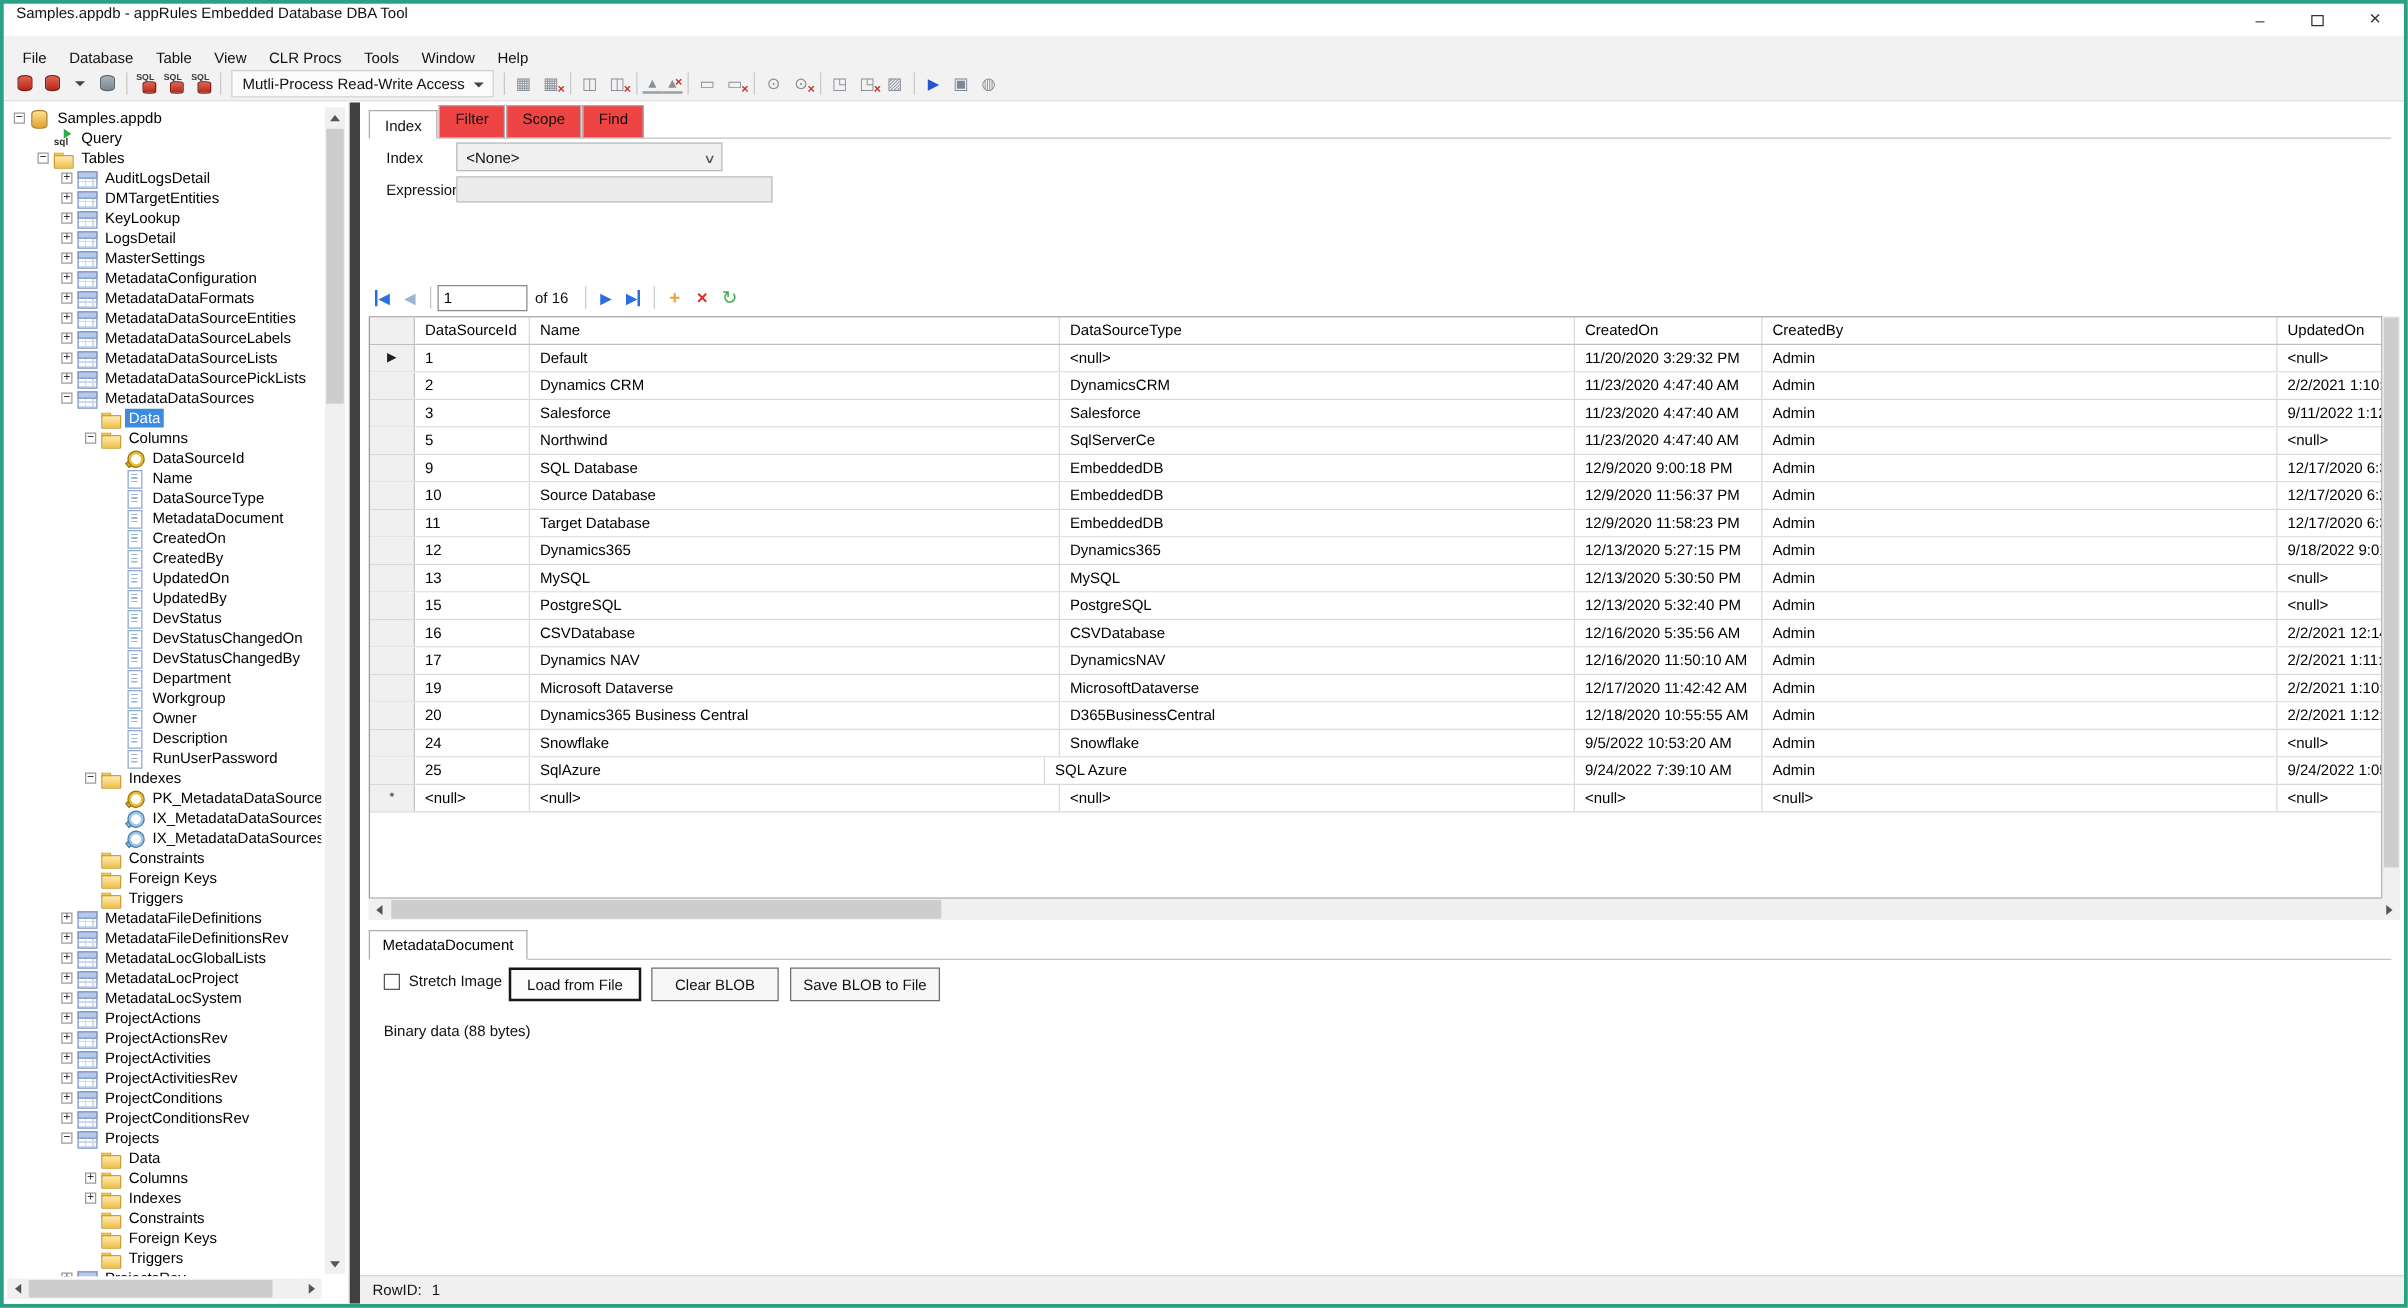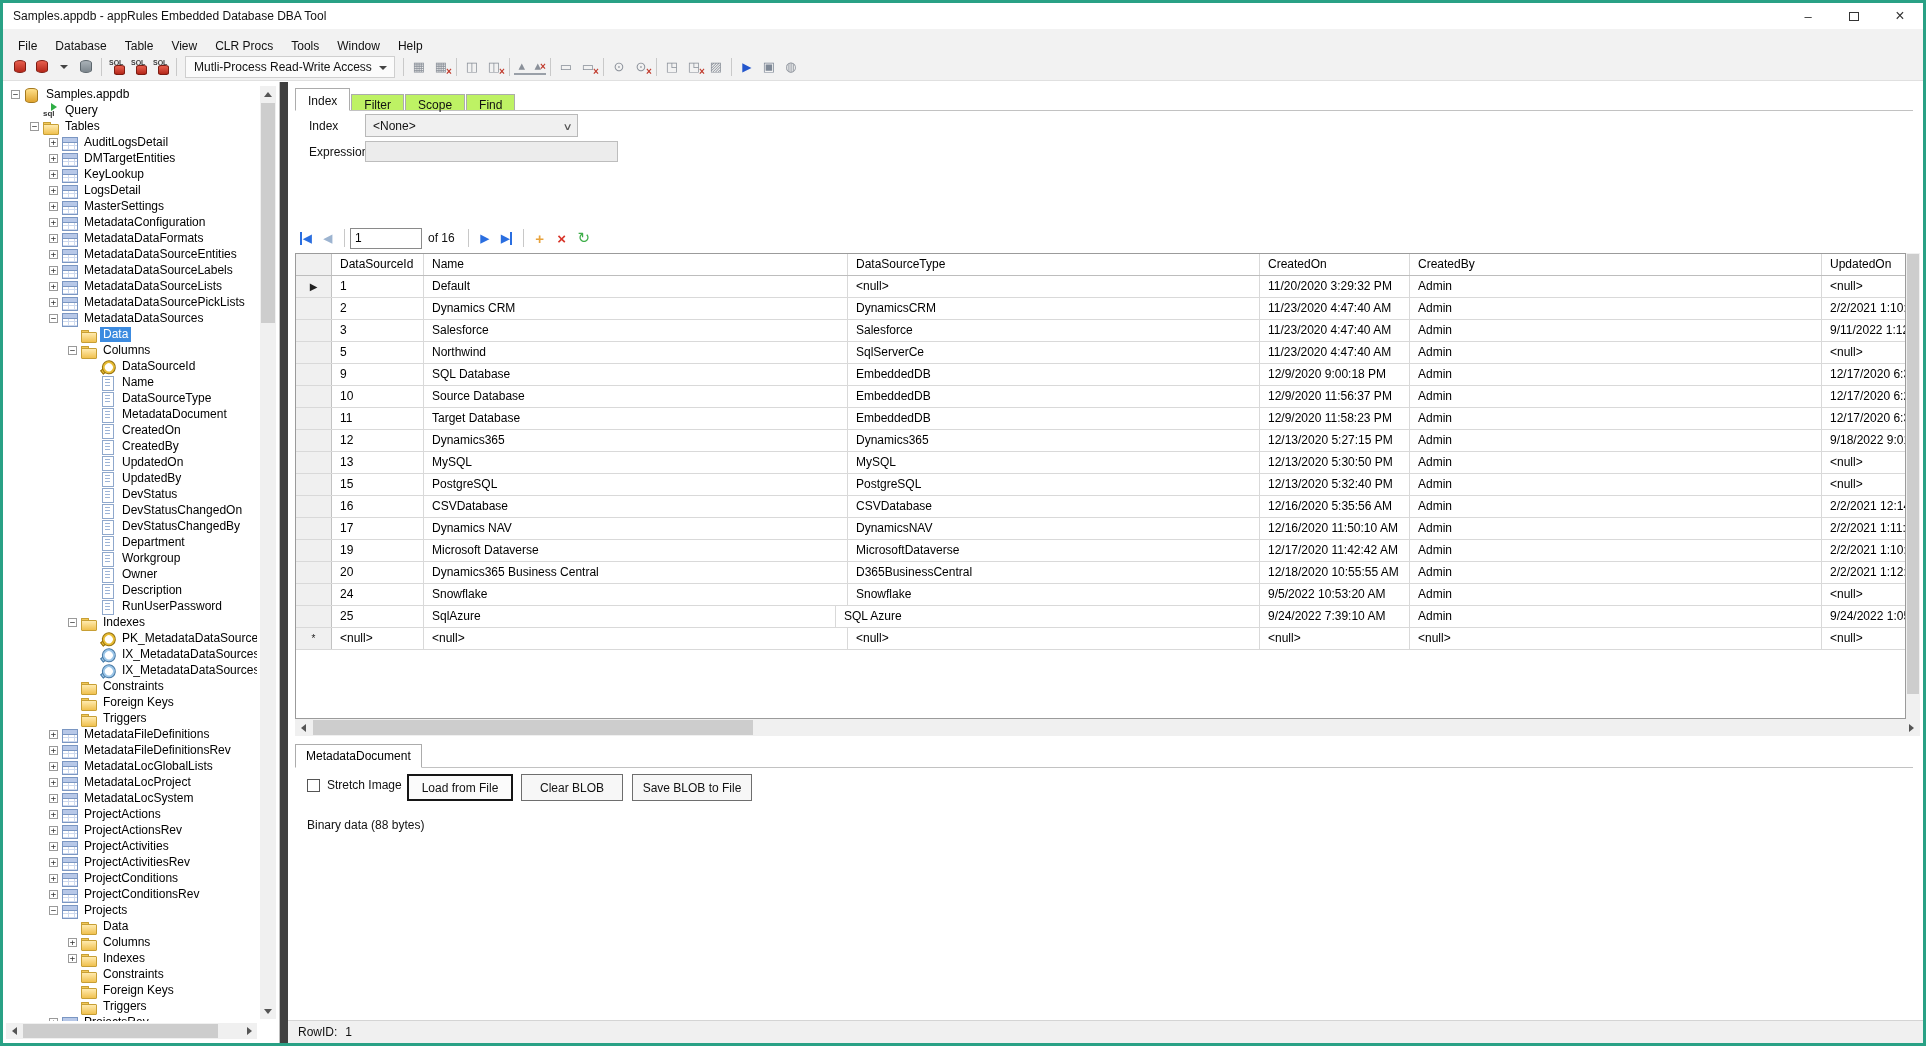--- a/index.html
+++ b/index.html
@@ -3,21 +3,21 @@
 <meta charset="utf-8">
 <style>
   * { box-sizing: border-box; margin: 0; padding: 0; }
   html,body { background:#555; }
   body { font-family:"Liberation Sans", sans-serif; }
   .window { position:relative; width:1926px; height:1046px; background:#fff;
             border:3px solid #29a185; overflow:hidden; }
 
   
   .titlebar { position:absolute; top:0; left:0; right:0; height:26px; background:#fff;
-              display:flex; align-items:center; }
+              display:flex; }
   .title-text { font-size:12px; color:#111; padding-left:10px; flex:1; }
   .win-controls { display:flex; height:100%; }
   .win-btn { width:46px; height:100%; display:flex; align-items:center; justify-content:center;
              font-size:13px; color:#333; }
   .max-glyph { width:10px; height:9px; border:1px solid #333; display:inline-block; }
 
   
   .menubar { position:absolute; top:26px; left:0; right:0; height:24px; background:#f2f2f2;
              display:flex; align-items:flex-end; padding-left:6px; }
   .menu-item { font-size:12px; color:#111; padding:0 9px; display:flex; align-items:center; }
@@ -107,22 +107,22 @@
   .arr.left  { border-top:4px solid transparent; border-bottom:4px solid transparent; border-right:5px solid #555; }
   .arr.right { border-top:4px solid transparent; border-bottom:4px solid transparent; border-left:5px solid #555; }
   .sb-thumb { position:absolute; background:#cdcdcd; }
 
   .tree-vscroll { top:4px; right:3px; bottom:24px; width:16px; }
   .tree-hscroll { left:3px; right:22px; bottom:4px; height:16px; }
 
   
   .tabstrip { position:absolute; top:6px; left:7px; right:10px; height:23px;
               border-bottom:1px solid #c2c2c2; display:flex; align-items:flex-end; }
-  .tab { font-size:12px; color:#111; background:#bef264; border:1px solid #acacac; border-bottom:none;
-         padding:3px 12px 3px 12px; margin-right:1px; height:16px; }
+  .tab { font-size:12px; color:#111; background:#ef4444; border:1px solid #acacac; border-bottom:none;
+         padding:3px 12px 3px 12px; margin-right:1px; height:26px; }
   .tab.active { background:#fff; height:23px; padding-top:5px; position:relative; top:1px;
                 border-bottom:1px solid #fff; }
 
   
   .form-label { position:absolute; font-size:12px; color:#111; }
   .combo { position:absolute; height:23px; background:#f0f0f0; border:1px solid #b9b9b9;
            font-size:12px; color:#111; display:flex; align-items:center; padding:0 22px 0 7px; }
   .combo .chev { position:absolute; right:6px; top:6px; font-size:10px; color:#555;
                  transform:scaleX(1.4); }
   .textbox { position:absolute; height:21px; background:#ececec; border:1px solid #bdbdbd; }

